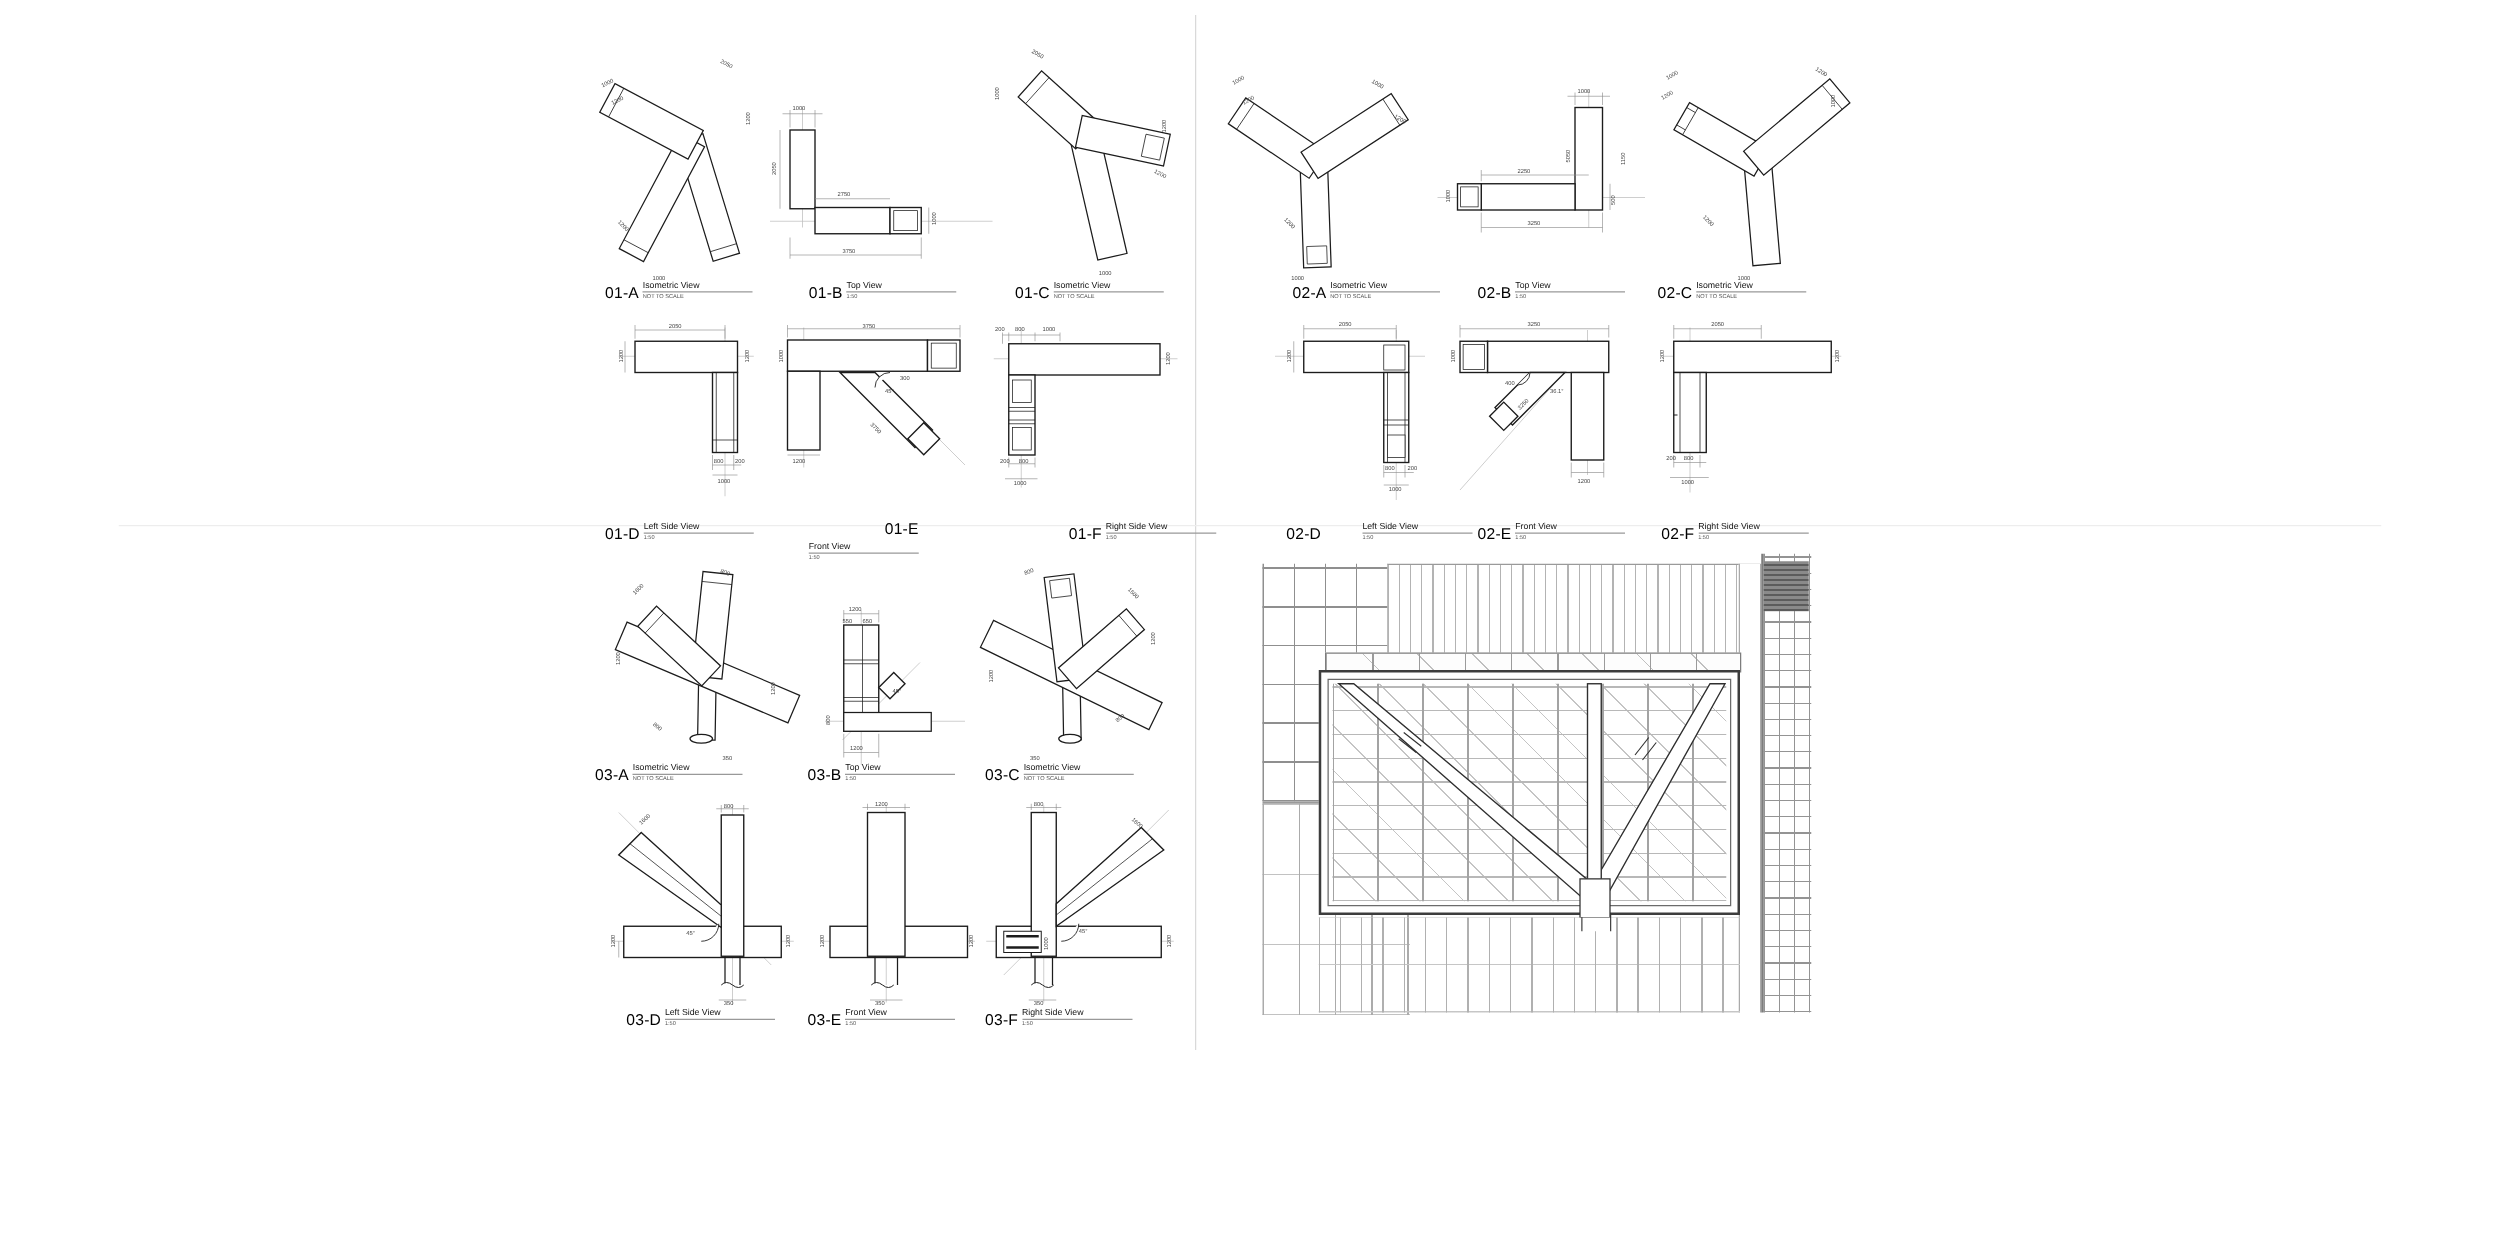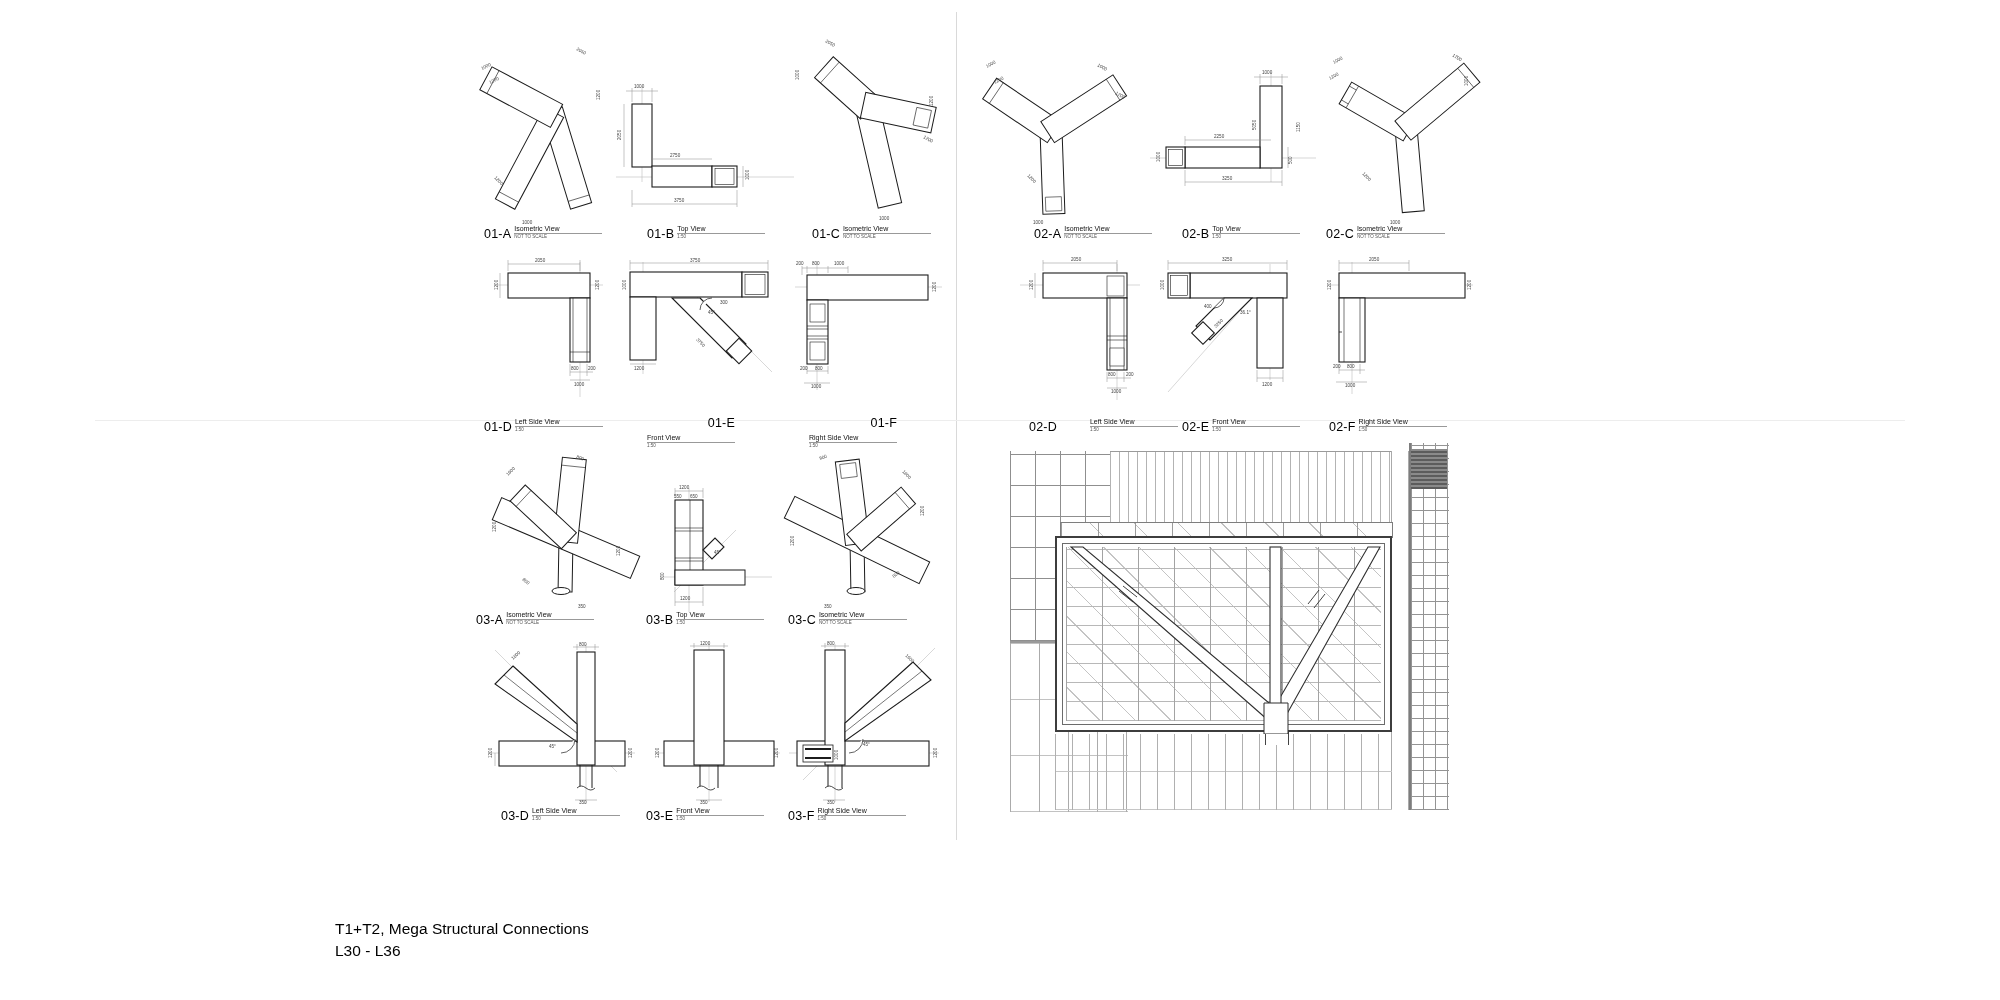--- a/index.html
+++ b/index.html
@@ -630,21 +630,21 @@
         <span class="vscale">1:50</span>
       </span>
   </div>
   <div class="vlabel" style="left:647px;top:417px;flex-direction:column;">
     <span class="vcode">01-E</span>
     <span class="vmeta">
         <span class="vname">Front View</span>
         <span class="vscale">1:50</span>
       </span>
   </div>
-  <div class="vlabel" style="left:809px;top:417px;flex-direction:column;">
+  <div class="vlabel" style="left:855px;top:417px;">
     <span class="vcode">01-F</span>
     <span class="vmeta">
         <span class="vname">Right Side View</span>
         <span class="vscale">1:50</span>
       </span>
   </div>
   <div class="vlabel" style="left:1034px;top:224px;">
     <span class="vcode">02-A</span>
     <span class="vmeta">
         <span class="vname">Isometric View</span>
@@ -752,18 +752,14 @@
         <g stroke="#2f2f2f" stroke-width=".9">
           <line x1="66" y1="48" x2="80" y2="59"></line>
             <line x1="62" y1="53" x2="76" y2="64"></line>
           <line x1="262" y1="52" x2="251" y2="66"></line>
             <line x1="268" y1="56" x2="257" y2="70"></line>
         </g>
       </svg>
     </div>
   </div>
 
-  <div class="title">
-    <div>T1+T2, Mega Structural Connections</div>
-    <div>L30 - L36</div>
-  </div>
 
 </div>
 
 </body></html>

